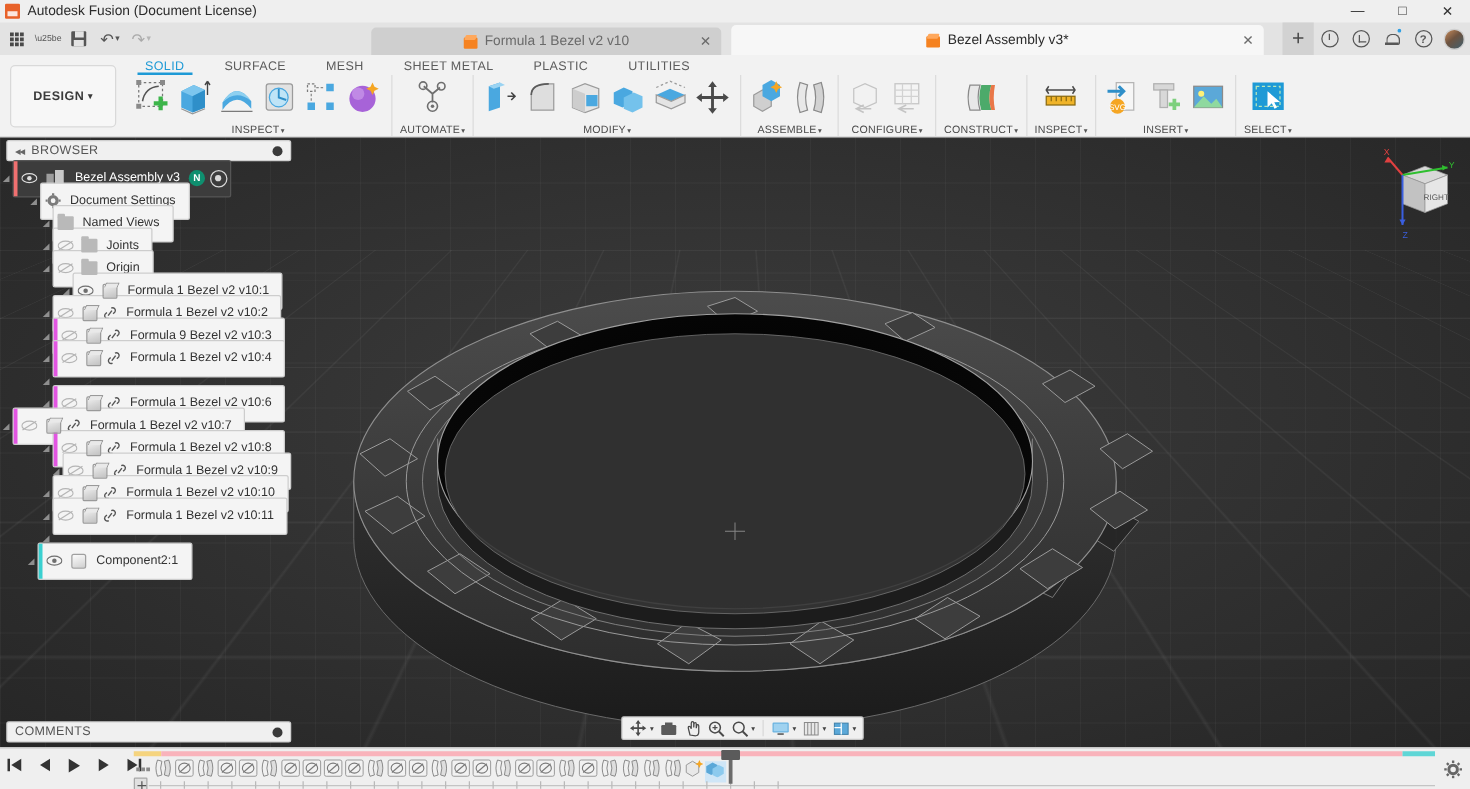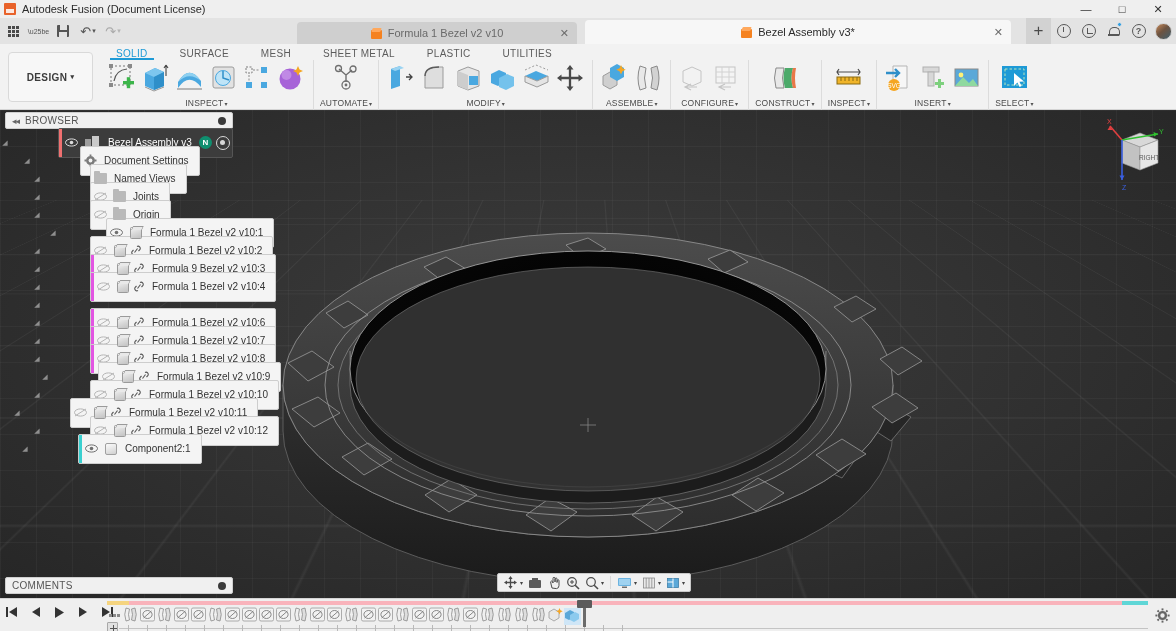--- a/index.html
+++ b/index.html
@@ -246,21 +246,20 @@
     font-size: 10px; color: #333; white-space: nowrap;
   }
   .tarrow {
     width: 10px; height: 17px; display: flex; align-items: center;
     justify-content: center; color: #8e8e8e; font-size: 7px; flex:none;
   }
   .tbody {
     display: flex; align-items: center; height: 30px;
     background: #f4f4f4; border: 1px solid #cdcdcd; border-radius: 2px;
     padding-right: 8px;
-    margin-left: 48px;
   }
   .tbody.root {
     background: #3c3c3c; border-color:#555; color:#fff; padding-right:2px;
   }
   .mark { width: 3px; height: 100%; flex: none; }
   .mark.pink { background: #e255e2; }
   .mark.red  { background: #f07070; }
   .mark.cyan { background: #3ad0d0; }
   .eye {
     width: 19px; height: 17px; display:flex; align-items:center;
@@ -938,21 +937,21 @@
           <svg width="12" height="13" viewBox="0 0 12 13">
               <path d="M4.5 8.5 L7.5 4.5" stroke="#555" stroke-width="1.1"></path>
               <path d="M7 2.5 a2.2 2.2 0 0 1 3 3 L8.5 7" fill="none" stroke="#555" stroke-width="1.1"></path>
               <path d="M5 10.5 a2.2 2.2 0 0 1 -3 -3 L3.5 6" fill="none" stroke="#555" stroke-width="1.1"></path>
             </svg>
         </span>
         <span class="tlabel">Formula 1 Bezel v2 v10:6</span>
       </span>
     </div>
 
-    <div class="trow" style="padding-left:32px">
+    <div class="trow" style="">
       <span class="tarrow">◢</span>
       <span class="tbody">
         <span class="mark pink"></span>
         <span class="eye">
           <svg width="13" height="9" viewBox="0 0 13 9">
               <ellipse cx="6.5" cy="4.5" rx="6" ry="3.6" fill="none" stroke="#b5b5b5" stroke-width="1"></ellipse>
               <path d="M1 8 L12 1" stroke="#b5b5b5" stroke-width="1"></path>
             </svg>
         </span>
         <span class="bodyicon"></span>
@@ -1024,21 +1023,21 @@
           <svg width="12" height="13" viewBox="0 0 12 13">
               <path d="M4.5 8.5 L7.5 4.5" stroke="#555" stroke-width="1.1"></path>
               <path d="M7 2.5 a2.2 2.2 0 0 1 3 3 L8.5 7" fill="none" stroke="#555" stroke-width="1.1"></path>
               <path d="M5 10.5 a2.2 2.2 0 0 1 -3 -3 L3.5 6" fill="none" stroke="#555" stroke-width="1.1"></path>
             </svg>
         </span>
         <span class="tlabel">Formula 1 Bezel v2 v10:10</span>
       </span>
     </div>
 
-    <div class="trow" style="padding-left:12px">
+    <div class="trow" style="padding-left:32px">
       <span class="tarrow">◢</span>
       <span class="tbody">
         <span class="eye">
           <svg width="13" height="9" viewBox="0 0 13 9">
               <ellipse cx="6.5" cy="4.5" rx="6" ry="3.6" fill="none" stroke="#b5b5b5" stroke-width="1"></ellipse>
               <path d="M1 8 L12 1" stroke="#b5b5b5" stroke-width="1"></path>
             </svg>
         </span>
         <span class="bodyicon"></span>
         <span class="link">
@@ -1047,37 +1046,20 @@
               <path d="M7 2.5 a2.2 2.2 0 0 1 3 3 L8.5 7" fill="none" stroke="#555" stroke-width="1.1"></path>
               <path d="M5 10.5 a2.2 2.2 0 0 1 -3 -3 L3.5 6" fill="none" stroke="#555" stroke-width="1.1"></path>
             </svg>
         </span>
         <span class="tlabel">Formula 1 Bezel v2 v10:11</span>
       </span>
     </div>
 
     <div class="trow" style="padding-left:32px">
       <span class="tarrow">◢</span>
-      <span class="tbody">
-        <span class="eye">
-          <svg width="13" height="9" viewBox="0 0 13 9">
-              <ellipse cx="6.5" cy="4.5" rx="6" ry="3.6" fill="none" stroke="#b5b5b5" stroke-width="1"></ellipse>
-              <path d="M1 8 L12 1" stroke="#b5b5b5" stroke-width="1"></path>
-            </svg>
-        </span>
-        <span class="bodyicon"></span>
-        <span class="link">
-          <svg width="12" height="13" viewBox="0 0 12 13">
-              <path d="M4.5 8.5 L7.5 4.5" stroke="#555" stroke-width="1.1"></path>
-              <path d="M7 2.5 a2.2 2.2 0 0 1 3 3 L8.5 7" fill="none" stroke="#555" stroke-width="1.1"></path>
-              <path d="M5 10.5 a2.2 2.2 0 0 1 -3 -3 L3.5 6" fill="none" stroke="#555" stroke-width="1.1"></path>
-            </svg>
-        </span>
-        <span class="tlabel">Formula 1 Bezel v2 v10:12</span>
-      </span>
     </div>
 
     <div class="trow" style="padding-left:20px">
       <span class="tarrow">◢</span>
       <span class="tbody">
         <span class="mark cyan"></span>
         <span class="eye">
           <svg width="13" height="9" viewBox="0 0 13 9">
               <ellipse cx="6.5" cy="4.5" rx="6" ry="3.6" fill="none" stroke="#6f6f6f" stroke-width="1"></ellipse>
               <circle cx="6.5" cy="4.5" r="1.8" fill="#6f6f6f"></circle>

